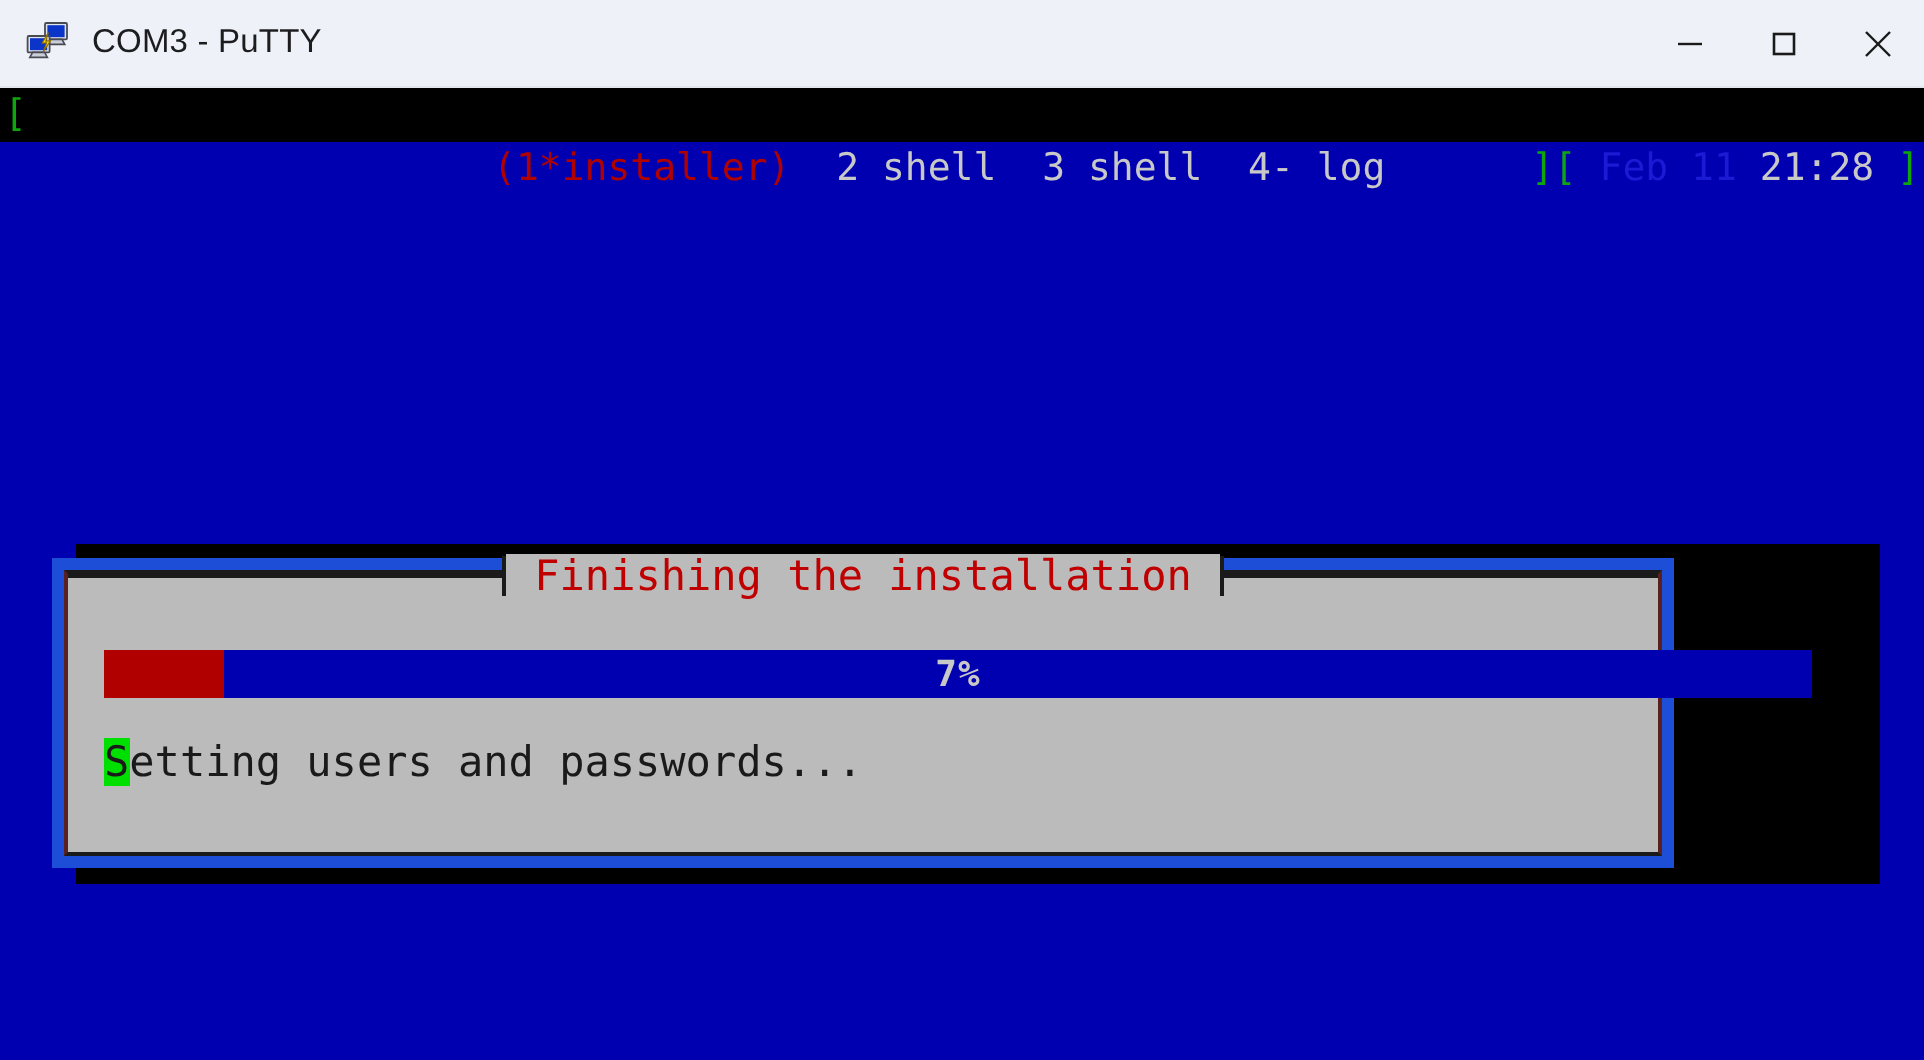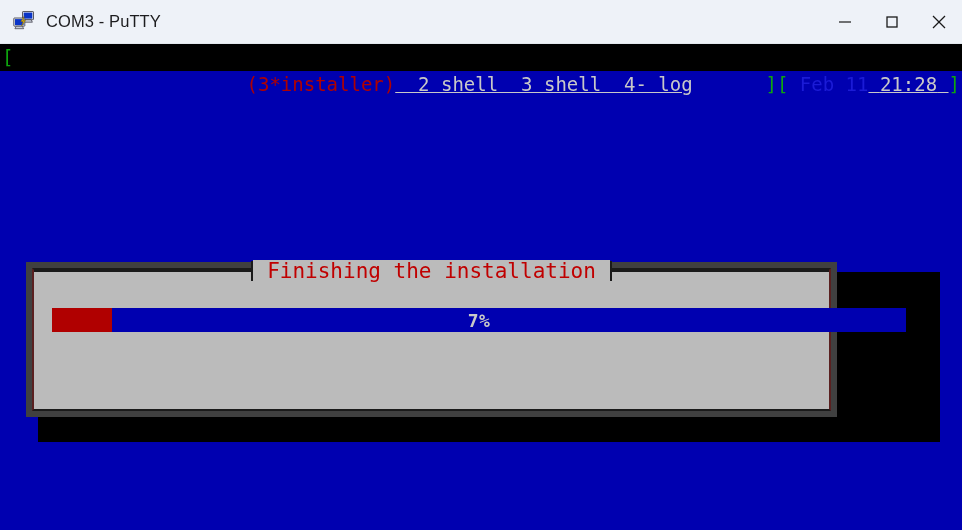--- a/index.html
+++ b/index.html
@@ -41,32 +41,32 @@
     background:#000000;
     font-family:"DejaVu Sans Mono", monospace;
     font-size:19px; line-height:27px; white-space:pre;
     letter-spacing:0px;
   }
   #status-left  { position:absolute; left:2px;  top:0; }
   #status-win   { position:absolute; left:155px; top:0; }
   #status-right { position:absolute; right:2px; top:0; }
   .c-green  { color:#0ea60e; }
   .c-red    { color:#b00000; }
-  .c-white  { color:#c8c8c8;text-decoration:underline; }
+  .c-white  { color:#c8c8c8; }
   .c-blue   { color:#1b1bd6; }
 
   
   #dialog-shadow {
     position:absolute; left:38px; top:228px;
     width:902px; height:170px; background:#000000;
   }
   #dialog {
-    position:absolute; left:26px; top:218px;
+    position:absolute; left:26px; top:235px;
     width:811px; height:155px;
-    background:#404040;
+    background:#1d4ed8;
     padding:6px;
   }
   #dialog-inner {
     position:relative;
     width:100%; height:100%;
     border-top:2px solid #1a1a1a;
     border-left:2px solid #5a2020;
     border-right:2px solid #5a2020;
     border-bottom:2px solid #1a1a1a;
     background:#bbbbbb;
@@ -161,21 +161,21 @@
       </span>
     </div>
   </div>
 
   <div id="terminal">
 
     <div id="statusbar">
       <span id="status-left" class="c-green">[</span>
 
       <span id="status-win">
-        <span class="c-red">(3*installer)</span><span class="c-white">  2 shell  3 shell  4- log</span>
+        <span class="c-red">(1*installer)</span><span class="c-white">  2 shell  3 shell  4- log</span>
       </span>
 
       <span id="status-right">
         <span class="c-green">]</span><span class="c-green">[</span><span class="c-blue"> </span><span class="c-blue">Feb 11</span><span class="c-white"> </span><span class="c-white">21:28</span><span class="c-white"> </span><span class="c-green">]</span>
       </span>
     </div>
 
     <div id="dialog-shadow"></div>
 
     <div id="dialog">
@@ -188,18 +188,19 @@
           <span class="tick"></span>
           <span class="rule"></span>
         </div>
 
         <div id="progress-row">
           <div id="progress-track"></div>
           <div id="progress-fill" style="width: 7%;"></div>
           <div id="progress-label">7%</div>
         </div>
 
+        <div id="status-msg"><span id="cursor-char">S</span><span>etting users and passwords...</span></div>
 
       </div>
     </div>
 
   </div>
 </div>
 
 </body></html>

